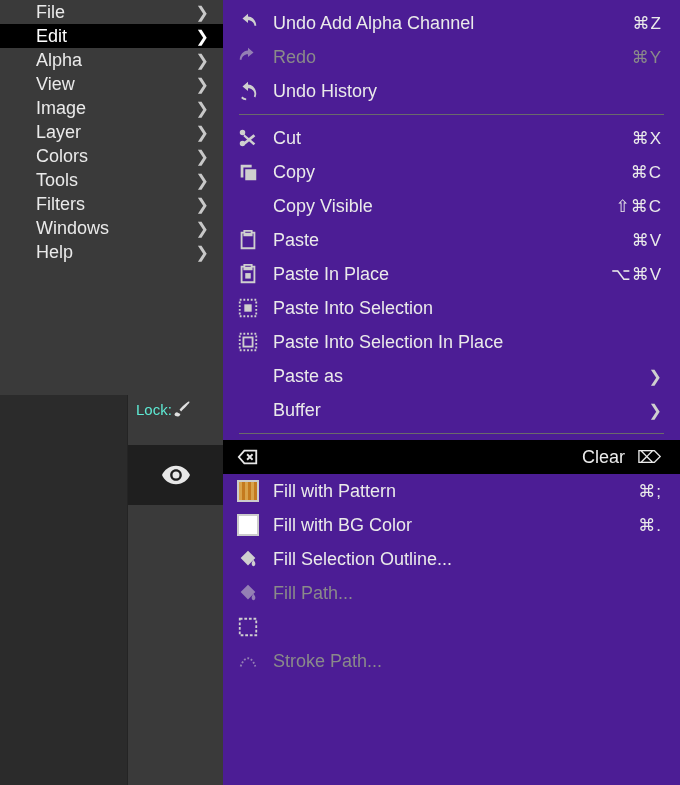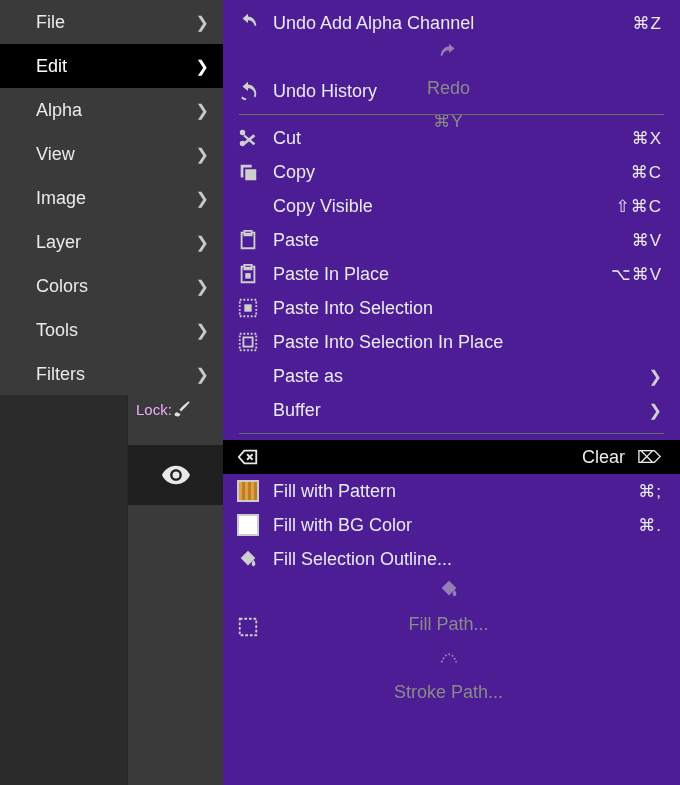--- a/index.html
+++ b/index.html
@@ -18,21 +18,21 @@
     left: 0; top: 0;
     width: 223px;
     background: #3a3a3a;
     display:flex;
     flex-direction:column;
   }
   .menubar-item {
     display:flex;
     align-items:center;
     justify-content:space-between;
-    height: 44px;
+    height: 24px;
     padding: 0 14px 0 36px;
     color:#eaeaea;
   }
   .menubar-item .chev { color:#c8c8c8; font-size:16px; }
   .menubar-item.selected {
     background:#000;
     color:#fff;
     gap:22px;
   }
   .menubar-item.selected .chev { color:#fff; }
@@ -47,21 +47,21 @@
     position:absolute;
     left:128px; top:395px;
     width:96px; bottom:0;
     background:#3a3a3a;
   }
   .lock-row {
     display:flex;
     align-items:center;
     padding:4px 8px;
     font-size:15px;
-    color:#f0abfc;
+    color:#5eead4;
   }
   .lock-row svg { fill:#e0e0e0; }
   .layer-row {
     margin-top:22px;
     height:60px;
     background:#1f1f1f;
     display:flex;
     align-items:center;
     justify-content:center;
   }
@@ -78,21 +78,21 @@
   }
   .mi {
     display:flex;
     align-items:center;
     height:34px;
     padding: 0 18px 0 12px;
     gap:12px;
     color:#eaeaea;
   }
   .mi.highlight { background:#000;text-align:right; }
-  .mi.disabled { color:#8a8a8a;flex-direction:column; }
+  .mi.disabled { color:#8a8a8a; }
   .mi.disabled .ic { opacity:0.55; }
   .mi .ic {
     width:26px; height:26px;
     display:flex; align-items:center; justify-content:center;
     flex-shrink:0;
   }
   .mi .ic svg { width:22px; height:22px; fill:#cfcfcf; }
   .mi .lbl { flex:1; }
   .mi .sc { font-size:17px; letter-spacing:1px; color:#eaeaea; }
   .mi.disabled .sc { color:#8a8a8a; }

